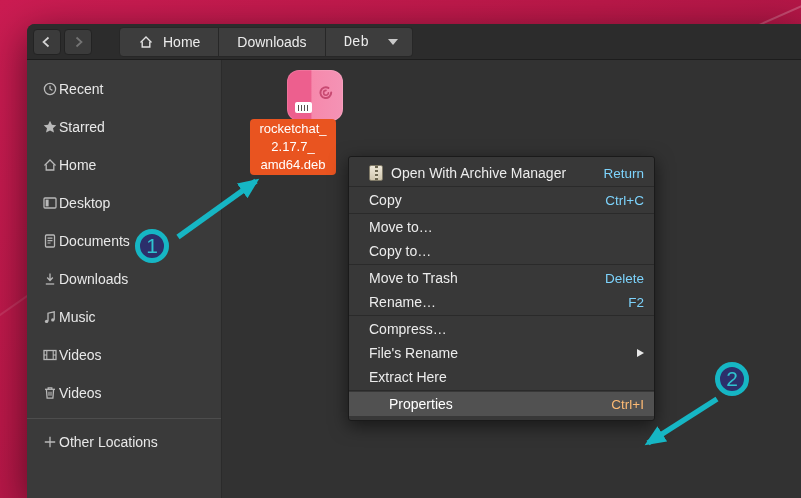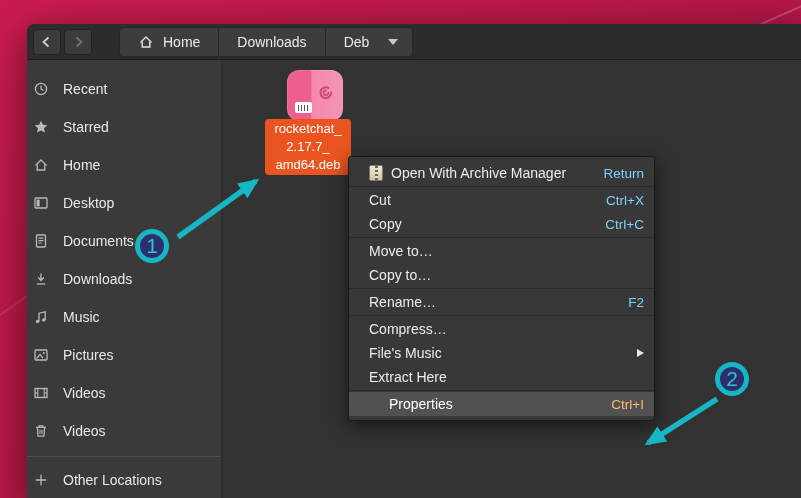--- a/index.html
+++ b/index.html
@@ -28,54 +28,54 @@
   .nav-btn {
     width:28px; height:26px; background:#3b3b3b; border:1px solid #232323;
     border-radius:4px; margin-right:3px; display:flex; align-items:center; justify-content:center;
   }
   .pathbar { display:flex; margin-left:24px; height:30px; }
   .path-seg {
     background:#3d3d3d; border:1px solid #272727; border-left:none;
     display:flex; align-items:center; padding:0 18px; color:#ececec; font-size:14px; gap:9px;
   }
   .path-seg:first-child { border-left:1px solid #272727; border-radius:4px 0 0 4px; }
-  .path-seg:last-child { border-radius:0 4px 4px 0; padding-right:14px; }
+  .path-seg:last-child { border-radius:0 4px 4px 0; padding-right:14px;font-family:Liberation Mono, monospace; }
   .caret-down {
     width:0; height:0; border-left:5px solid transparent; border-right:5px solid transparent;
     border-top:6px solid #c9c9c9; margin-left:10px;
   }
   .main { flex:1; display:flex; min-height:0; }
 
   
   .sidebar {
     width:195px; flex:none; background:#3a3a3a; border-right:1px solid #2b2b2b;
     padding-top:10px; color:#e8e8e8; font-size:14px;
   }
-  .side-item { height:38px; display:flex; align-items:center; padding-left:5px; gap:13px; }
+  .side-item { height:38px; display:flex; align-items:center; padding-left:14px; }
   .side-icon { width:18px; height:16px; display:flex; align-items:center; justify-content:center; flex:none; }
   .side-divider { height:1px; background:#4d4d4d; margin:6px 0 4px 0; }
 
   
   .content { flex:1; background:#323232; position:relative; }
   .deb-icon {
     position:absolute; left:65px; top:10px; width:56px; height:51px; border-radius:12px;
     background:linear-gradient(90deg,#ed5f8e 0%,#ed5f8e 42%,#f689ac 45%,#f493b5 100%);
     box-shadow:inset 0 0 0 1px rgba(255,255,255,.12);
   }
   .deb-swirl { position:absolute; left:29px; top:13px; }
   .deb-barcode {
     position:absolute; left:8px; bottom:8px; width:17px; height:11px; background:#fff; border-radius:2px;
     display:flex; align-items:center; justify-content:center;
   }
   .deb-barcode .bars {
     width:11px; height:6px;
     background:repeating-linear-gradient(90deg,#55524e 0 1.5px, transparent 1.5px 3px);
   }
   .file-label {
-    position:absolute; left:43px; top:59px; width:86px; background:#e95420; border-radius:4px;
+    position:absolute; left:28px; top:59px; width:86px; background:#e95420; border-radius:4px;
     color:#fff; font-size:13px; line-height:18px; text-align:center; padding:1px 0; z-index:2;
   }
 
   
   .context-menu {
     position:absolute; left:348px; top:156px; width:307px; z-index:5;
     background:#383838; border:1px solid #1a1a1a; border-radius:3px;
     box-shadow:0 5px 18px rgba(0,0,0,.55); padding:4px 0;
     color:#ececec; font-size:14px;
   }
@@ -210,30 +210,20 @@
               <path d="M6 12.3 V4.2 L12.2 2.8 V10.8" fill="none" stroke="#b9b9b9" stroke-width="1.3"></path>
               <circle cx="4.6" cy="12.4" r="1.7" fill="#b9b9b9"></circle>
               <circle cx="10.8" cy="10.9" r="1.7" fill="#b9b9b9"></circle>
             </svg>
         </span>
         <span>Music</span>
       </div>
       <div class="side-item">
         <span class="side-icon">
           <svg class="icon" width="16" height="16" viewBox="0 0 16 16">
-              <rect x="2" y="3" width="12" height="10" rx="1" fill="none" stroke="#b9b9b9" stroke-width="1.3"></rect>
-              <circle cx="10.8" cy="6" r="1.1" fill="#b9b9b9"></circle>
-              <path d="M3.5 11.5 L7 7.5 L10 11" fill="none" stroke="#b9b9b9" stroke-width="1.2"></path>
-            </svg>
-        </span>
-        <span>Pictures</span>
-      </div>
-      <div class="side-item">
-        <span class="side-icon">
-          <svg class="icon" width="16" height="16" viewBox="0 0 16 16">
               <rect x="2" y="3.5" width="12" height="9" fill="none" stroke="#b9b9b9" stroke-width="1.3"></rect>
               <path d="M4.8 3.5 V12.5 M11.2 3.5 V12.5 M2 8 H4.8 M11.2 8 H14" stroke="#b9b9b9" stroke-width="1.1"></path>
             </svg>
         </span>
         <span>Videos</span>
       </div>
       <div class="side-item">
         <span class="side-icon">
           <svg class="icon" width="16" height="16" viewBox="0 0 16 16">
               <path d="M3 4.3 H13" stroke="#b9b9b9" stroke-width="1.3"></path>
@@ -277,45 +267,45 @@
 <div class="context-menu">
   <div class="menu-row">
     <span class="mi-archive">
         <span class="zip"></span>
       </span>
     <span>Open With Archive Manager</span>
     <span class="accel">Return</span>
   </div>
   <div class="menu-sep"></div>
   <div class="menu-row">
-    <span>Cut</span>
-    <span class="accel">Ctrl+X</span>
-  </div>
-  <div class="menu-row">
     <span>Copy</span>
     <span class="accel">Ctrl+C</span>
   </div>
   <div class="menu-sep"></div>
   <div class="menu-row">
     <span>Move to…</span>
   </div>
   <div class="menu-row">
     <span>Copy to…</span>
   </div>
   <div class="menu-sep"></div>
   <div class="menu-row">
+    <span>Move to Trash</span>
+    <span class="accel">Delete</span>
+  </div>
+  <div class="menu-row">
     <span>Rename…</span>
     <span class="accel">F2</span>
   </div>
   <div class="menu-sep"></div>
   <div class="menu-row">
     <span>Compress…</span>
   </div>
   <div class="menu-row">
-    <span>File's Music</span>
+    <span>File's Rename</span>
     <span class="arrow-right"></span>
   </div>
   <div class="menu-row">
     <span>Extract Here</span>
   </div>
   <div class="menu-sep"></div>
   <div class="menu-row highlight">
     <span>Properties</span>
     <span class="accel">Ctrl+I</span>
   </div>

